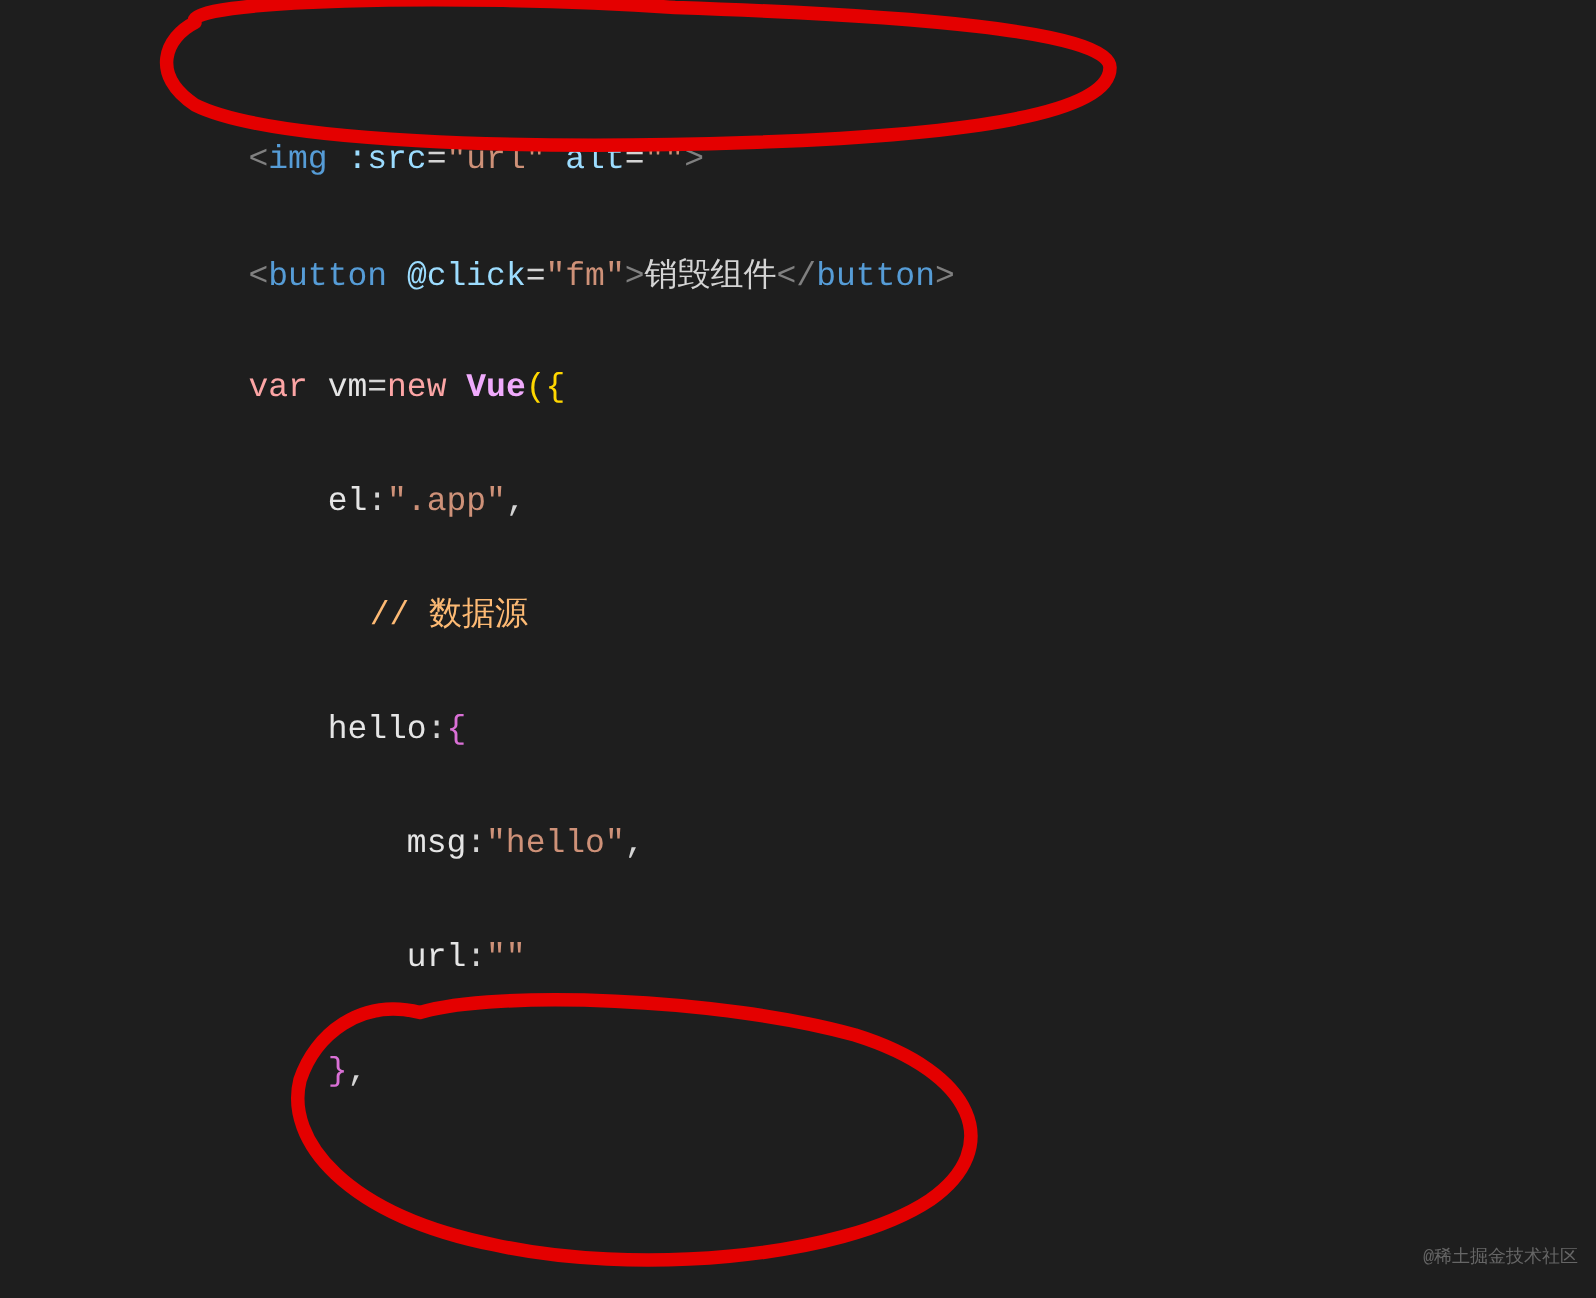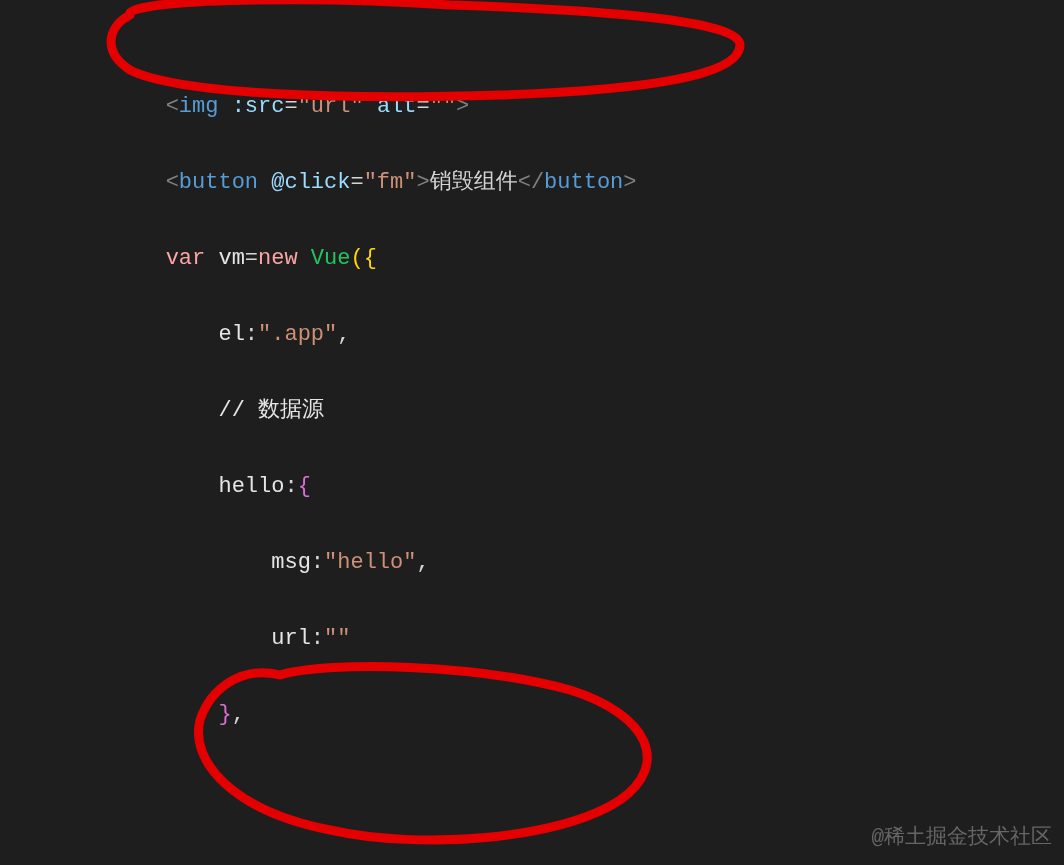--- a/index.html
+++ b/index.html
@@ -22,33 +22,33 @@
   .line {
     padding-left: 60px;
     height: 38px;
     position: relative;
   }
   .c-gray { color: #808080; }
   .c-tag { color: #569cd6; text-align: right; }
   .c-attr { color: #9cdcfe; }
   .c-string { color: #ce9178; }
   .c-keyword { color: #fca5a5; }
-  .c-class { color: #22c55e; }
+  .c-class { color: #f0abfc; font-weight: bold; }
   .c-punct { color: #d4d4d4; }
   .c-bracket-y { color: #ffd700; }
   .c-bracket-p { color: #da70d6; }
   .c-var { color: #e5e5e5; }
-  .c-comment { color: #e5e5e5; }
-  .c-text { color: #d4d4d4; }
+  .c-comment { color: #fdba74; margin-left: 28px; }
+  .c-text { color: #d4d4d4; font-family: Liberation Serif, serif; }
   .watermark {
     position: absolute;
     bottom: 8px;
     right: 12px;
     color: #666;
-    font-size: 21px;
+    font-size: 12px;
   }
   svg.annotation {
     position: absolute;
     top: 0;
     left: 0;
     pointer-events: none;
   }
 </style>
 </head>
 <body>

